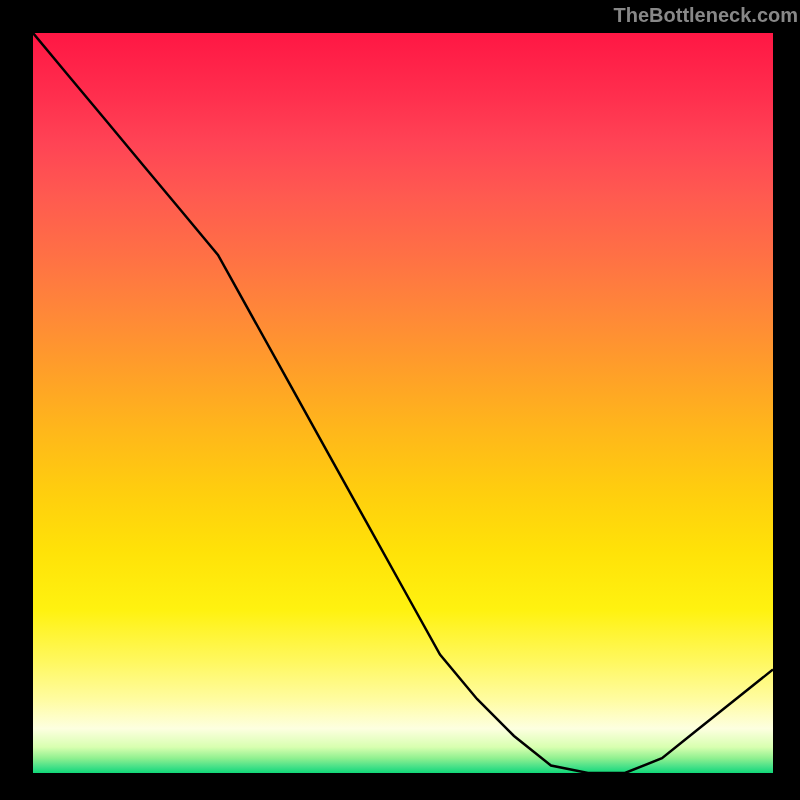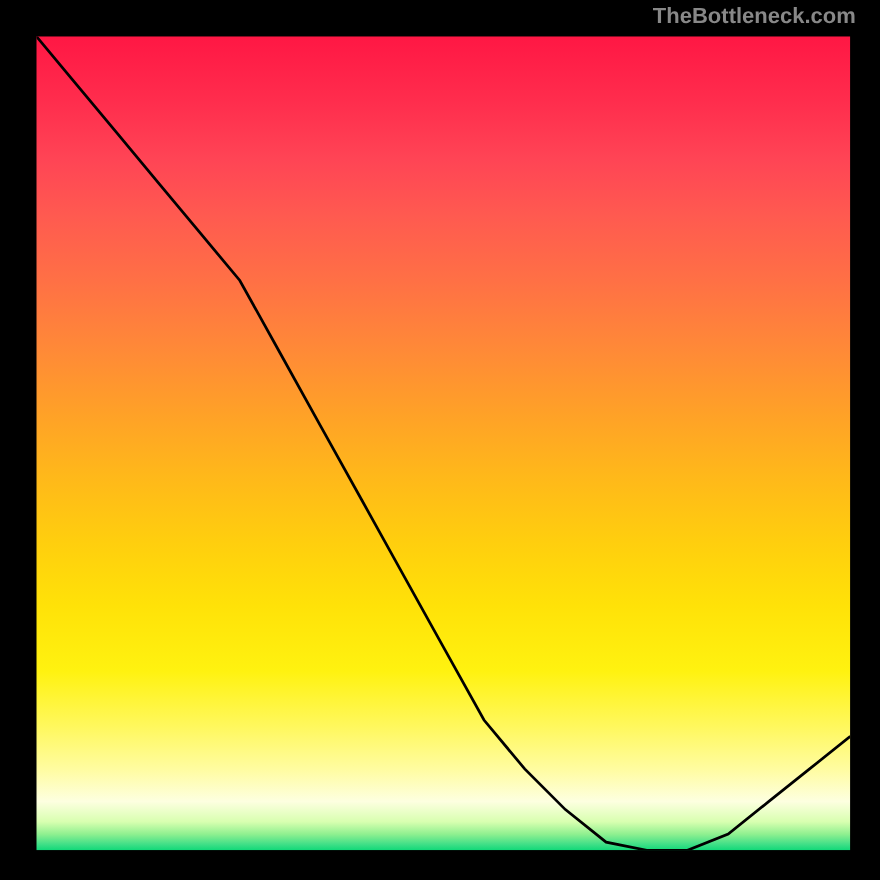--- a/index.html
+++ b/index.html
@@ -6,21 +6,21 @@
   body {
     width: 800px;
     height: 800px;
     background: #000;
     position: relative;
     font-family: Arial, sans-serif;
   }
   .attribution {
     position: absolute;
     top: 4px;
-    right: 22px;
+    right: 2px;
     color: #888;
     font-size: 20px;
     font-weight: bold;
   }
   .plot-area {
     position: absolute;
     left: 30px;
     top: 30px;
     width: 746px;
     height: 746px;

